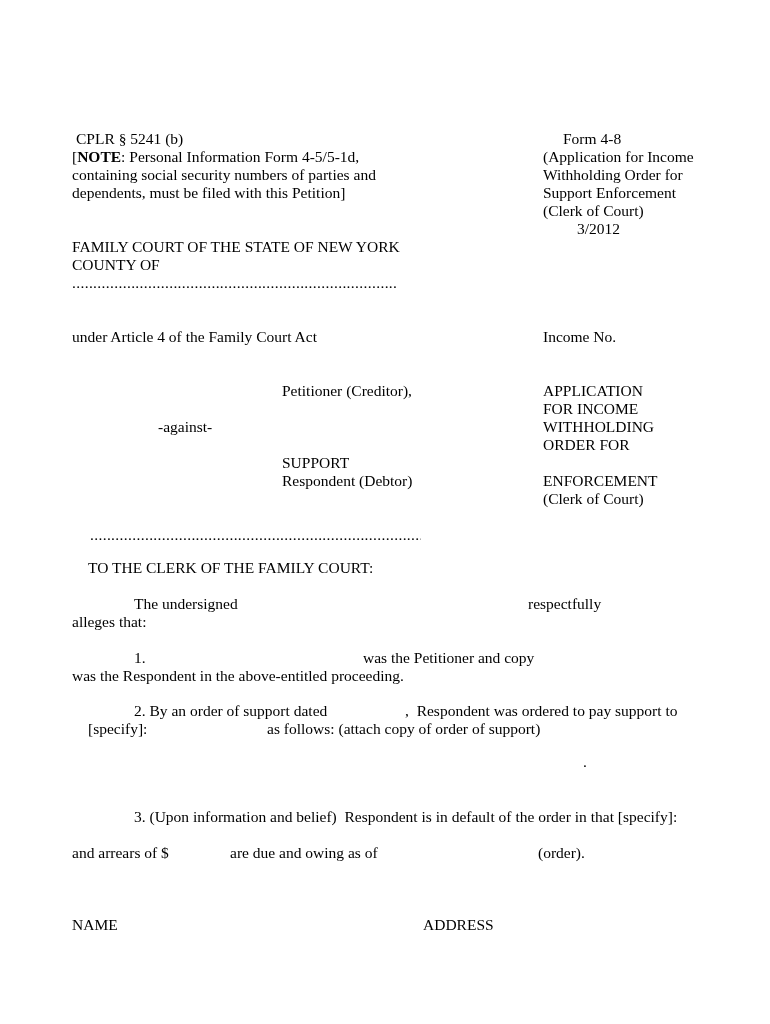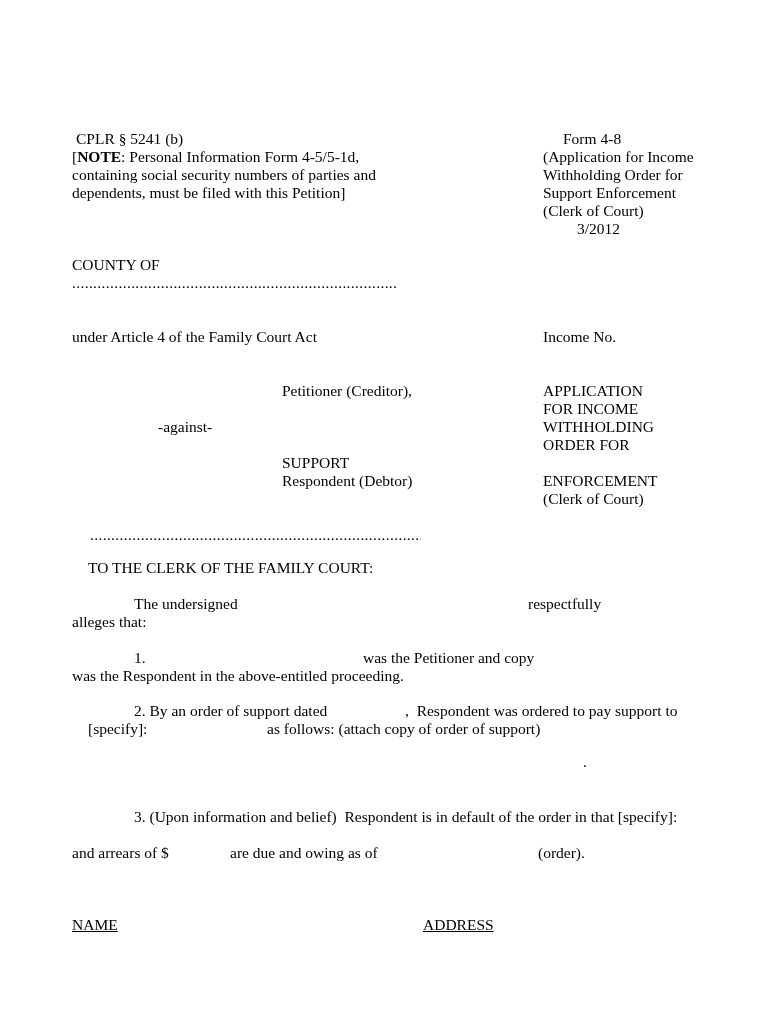--- a/index.html
+++ b/index.html
@@ -9,41 +9,42 @@
     height:1024px;
     background:#ffffff;
     font-family:"Liberation Serif","DejaVu Serif",serif;
     font-size:15.5px;
     line-height:18px;
     color:#000000;
     overflow:hidden;
   }
   .ln{position:absolute;white-space:pre;}
   .b{font-weight:bold;}
-  .u{text-decoration:underline;}
+  .u{}
   .dots{overflow:hidden;letter-spacing:0.35px;}
   .cb{font-family:"DejaVu Sans",sans-serif;font-size:14.5px;}
 </style>
 </head>
 <body>
 
 <div class="page">
 
   <div class="ln" style="left:76px;top:130px">CPLR § 5241 (b)</div>
   <div class="ln" style="left:72px;top:148px"><span>[</span><span class="b">NOTE</span><span>: Personal Information Form 4-5/5-1d,</span></div>
   <div class="ln" style="left:72px;top:166px">containing social security numbers of parties and</div>
   <div class="ln" style="left:72px;top:184px">dependents, must be filed with this Petition]</div>
 
   <div class="ln" style="left:563px;top:130px">Form 4-8</div>
   <div class="ln" style="left:543px;top:148px">(Application for Income</div>
   <div class="ln" style="left:543px;top:166px">Withholding Order for</div>
   <div class="ln" style="left:543px;top:184px">Support Enforcement</div>
   <div class="ln" style="left:543px;top:202px">(Clerk of Court)</div>
   <div class="ln" style="left:577px;top:220px">3/2012</div>
 
+  <div class="ln" style="left:72px;top:238px">FAMILY COURT OF THE STATE OF NEW YORK</div>
   <div class="ln" style="left:72px;top:256px">COUNTY OF</div>
   <div class="ln dots" style="left:72px;top:274px;width:326px">........................................................................................................................</div>
 
   <div class="ln" style="left:72px;top:328px">under Article 4 of the Family Court Act</div>
   <div class="ln" style="left:543px;top:328px">Income No.</div>
 
   <div class="ln" style="left:282px;top:382px">Petitioner (Creditor),</div>
   <div class="ln" style="left:543px;top:382px">APPLICATION</div>
   <div class="ln" style="left:543px;top:400px">FOR INCOME</div>
   <div class="ln" style="left:158px;top:418px">-against-</div>

